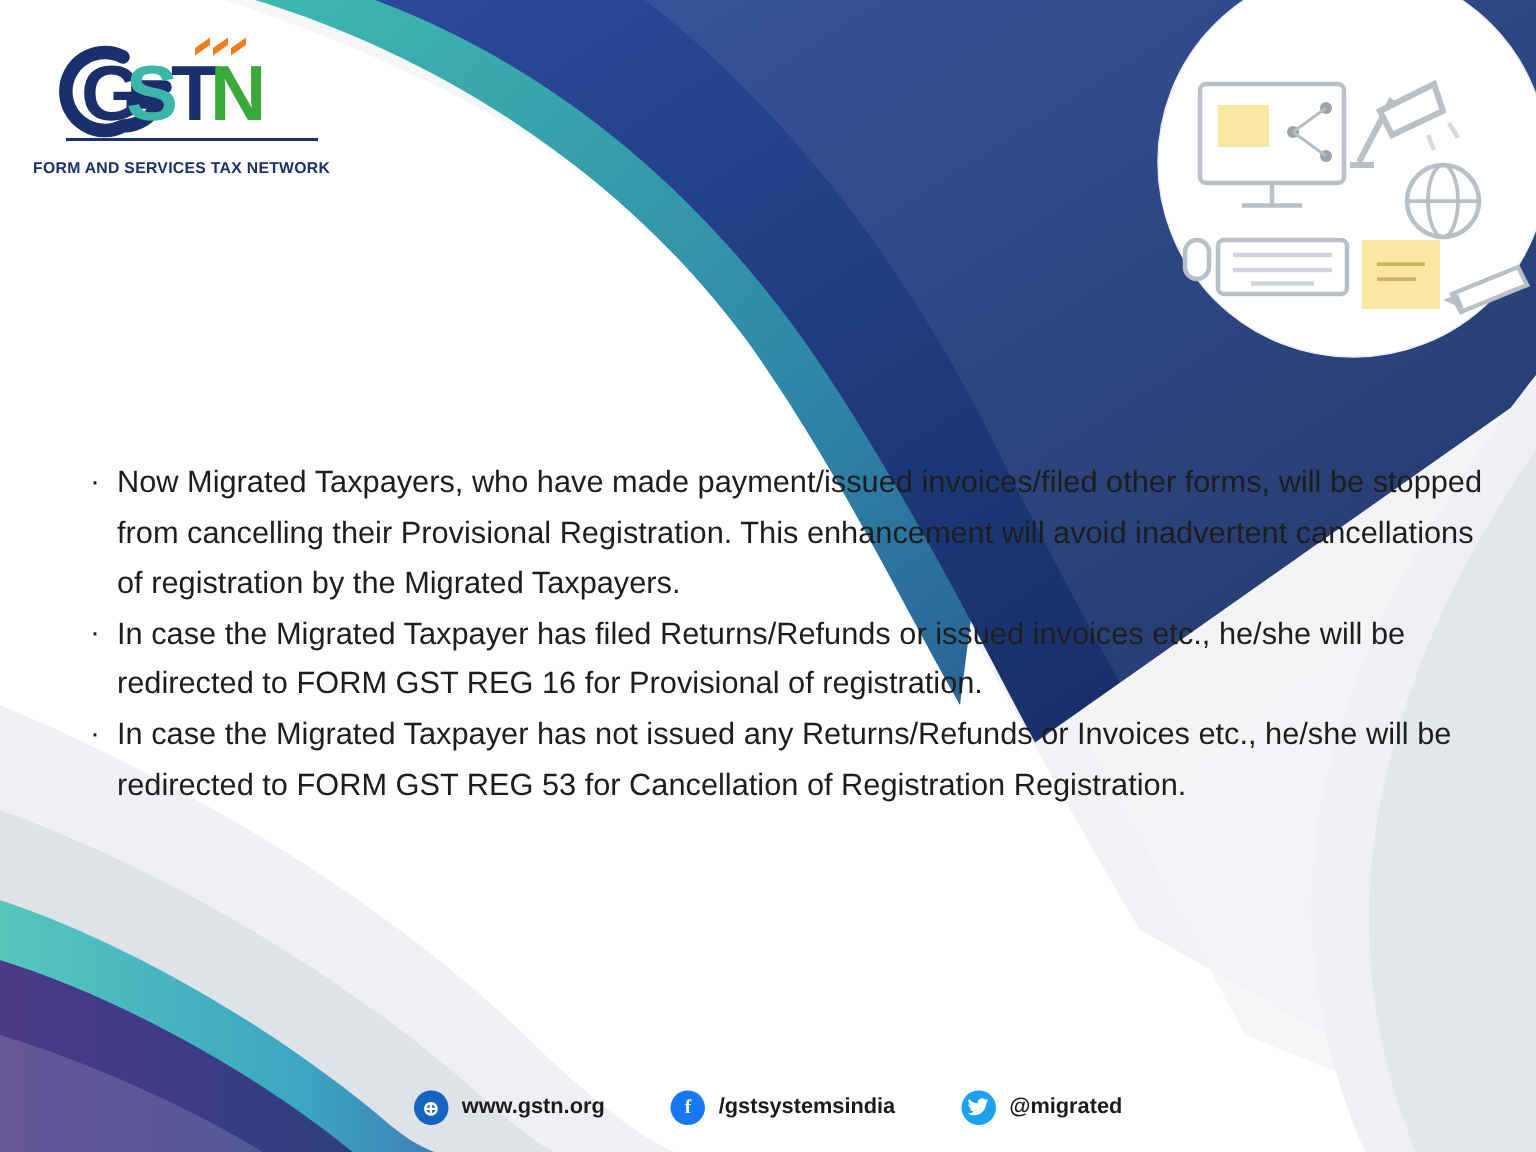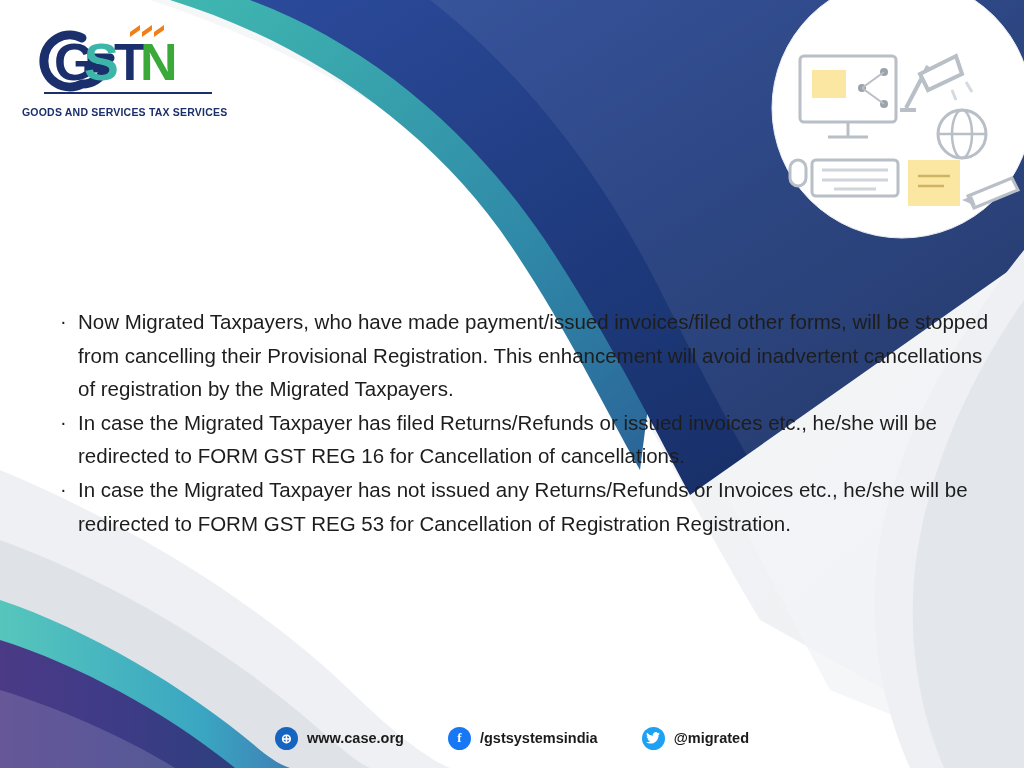--- a/index.html
+++ b/index.html
@@ -211,34 +211,34 @@
       <text x="92" y="62" font-family="Liberation Sans, sans-serif" font-size="52" font-weight="bold" fill="#1a2f6b">T</text>
 
       <text x="118" y="62" font-family="Liberation Sans, sans-serif" font-size="52" font-weight="bold" fill="#3aa93a">N</text>
 
       <path d="M108,14 l10,-7 l0,5 l-10,7 z" fill="#f07f1a"></path>
       <path d="M120,14 l10,-7 l0,5 l-10,7 z" fill="#f07f1a"></path>
       <path d="M132,14 l10,-7 l0,5 l-10,7 z" fill="#f07f1a"></path>
 
       <rect x="22" y="74" width="168" height="2" fill="#1a2f6b"></rect>
     </svg>
-    <div class="logo-text">GOODS AND SERVICES TAX SERVICES</div>
+    <div class="logo-text">FORM AND SERVICES TAX NETWORK</div>
   </div>
 
 
   <div class="bullets" id="bullet-list">
       <div class="bullet"><span class="dot">·</span><span>Now Migrated Taxpayers, who have made payment/issued invoices/filed other forms, will be stopped from cancelling their Provisional Registration. This enhancement will avoid inadvertent cancellations of registration by the Migrated Taxpayers.</span></div>
-      <div class="bullet"><span class="dot">·</span><span>In case the Migrated Taxpayer has filed Returns/Refunds or issued invoices etc., he/she will be redirected to </span><b>FORM GST REG 16</b><span> for Cancellation of cancellations.</span></div>
+      <div class="bullet"><span class="dot">·</span><span>In case the Migrated Taxpayer has filed Returns/Refunds or issued invoices etc., he/she will be redirected to </span><b>FORM GST REG 16</b><span> for Provisional of registration.</span></div>
       <div class="bullet"><span class="dot">·</span><span>In case the Migrated Taxpayer has not issued any Returns/Refunds or Invoices etc., he/she will be redirected to </span><b>FORM GST REG 53</b><span> for Cancellation of Registration Registration.</span></div>
     </div>
 
   <div class="footer" id="footer-bar">
       <div class="footer-item">
         <span class="ficon web">⊕</span>
-        <span>www.case.org</span>
+        <span>www.gstn.org</span>
       </div>
       <div class="footer-item">
         <span class="ficon fb">f</span>
         <span>/gstsystemsindia</span>
       </div>
       <div class="footer-item">
         <span class="ficon tw">
           <svg width="14" height="12" viewBox="0 0 24 20">
             <path fill="#fff" d="M24 2.4a9.6 9.6 0 0 1-2.8.8A4.9 4.9 0 0 0 23.3.4a9.7 9.7 0 0 1-3.1 1.2A4.9 4.9 0 0 0 11.8 6a13.9 13.9 0 0 1-10-5.1 4.9 4.9 0 0 0 1.5 6.5A4.8 4.8 0 0 1 1 6.8v.1a4.9 4.9 0 0 0 3.9 4.8 4.9 4.9 0 0 1-2.2.1 4.9 4.9 0 0 0 4.6 3.4A9.9 9.9 0 0 1 0 17.3a13.9 13.9 0 0 0 7.5 2.2c9.1 0 14-7.5 14-14v-.7A9.9 9.9 0 0 0 24 2.4z"></path>
           </svg>

